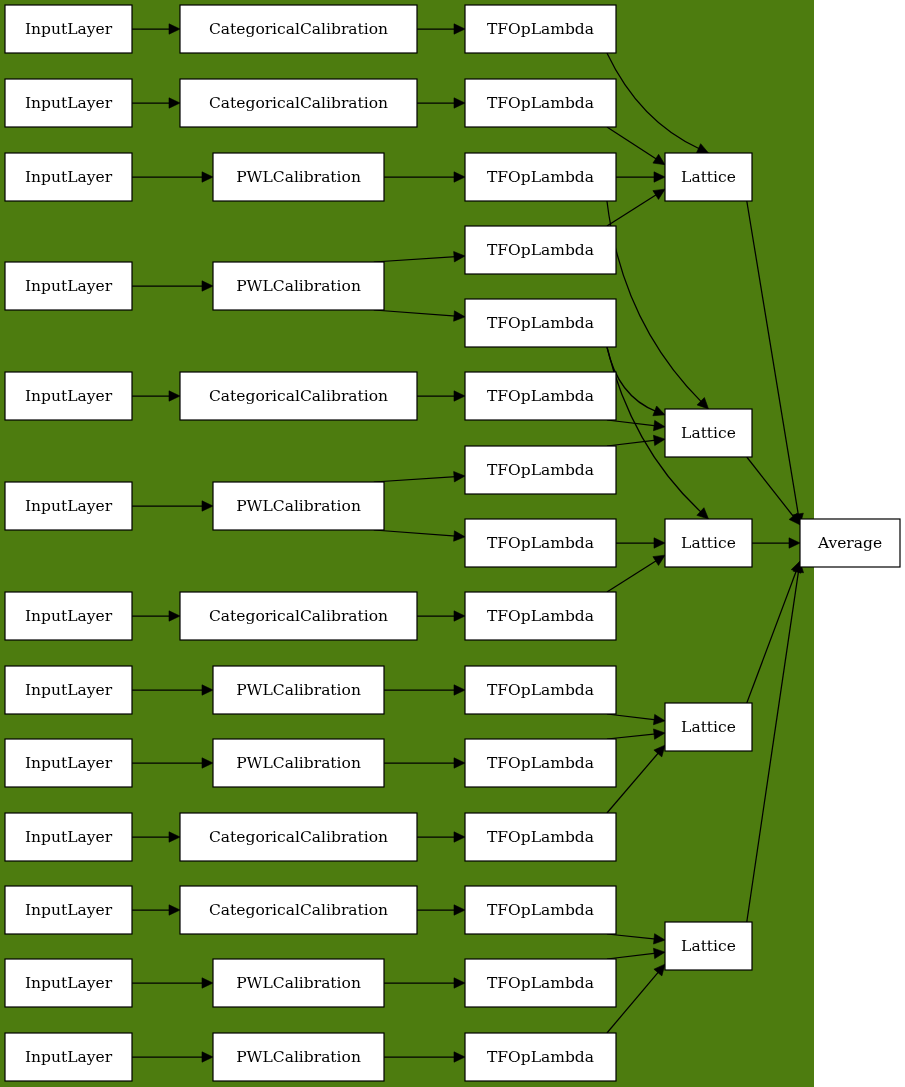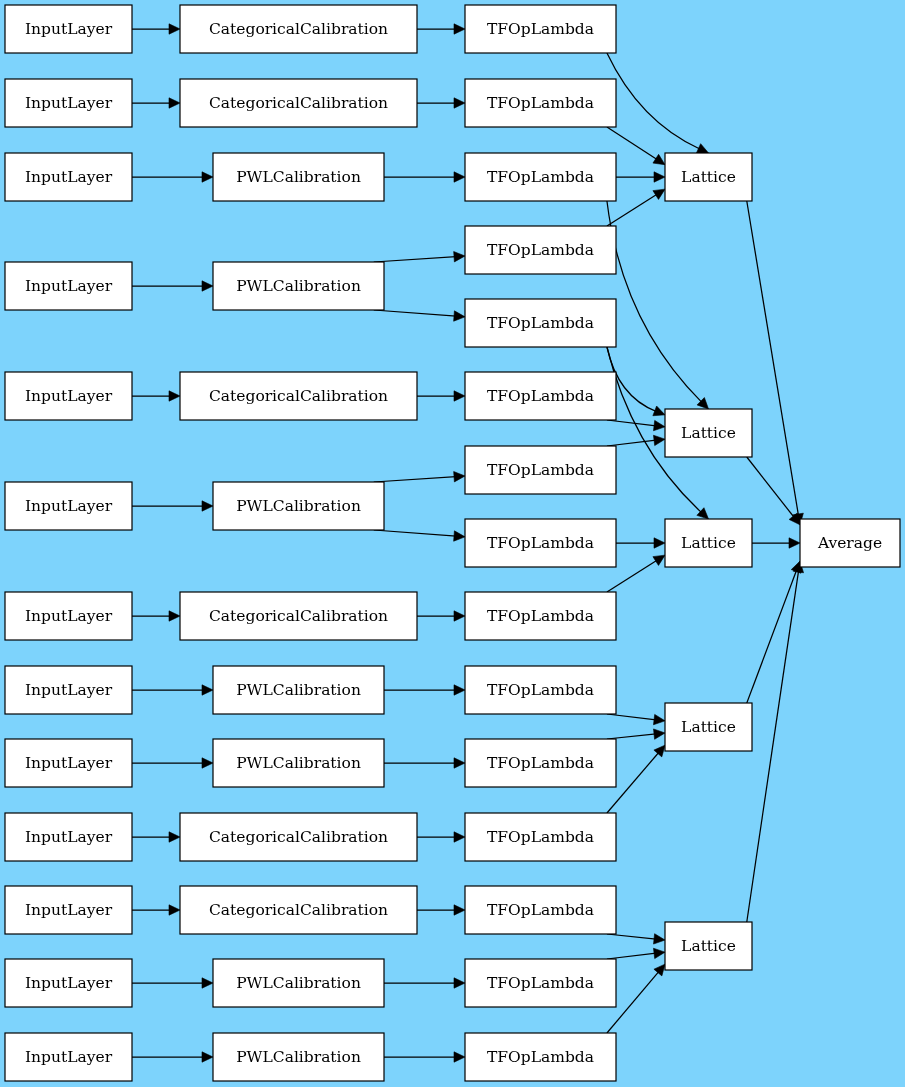--- a/index.html
+++ b/index.html
@@ -8,23 +8,23 @@
     background: #ffffff;
   }
   body {
     width: 905px;
     height: 1087px;
     overflow: hidden;
     font-family: "DejaVu Serif", "Liberation Serif", serif;
   }
   #graph-root {
     position: relative;
-    width: 905px;
+    width: 814px;
     height: 1087px;
-    background: #7dd3fc;
+    background: #4d7c0f;
   }
   svg.graph-canvas {
     position: absolute;
     top: 0;
     left: 0;
     width: 905px;
     height: 1087px;
   }
   .node-box rect {
     fill: #ffffff;

